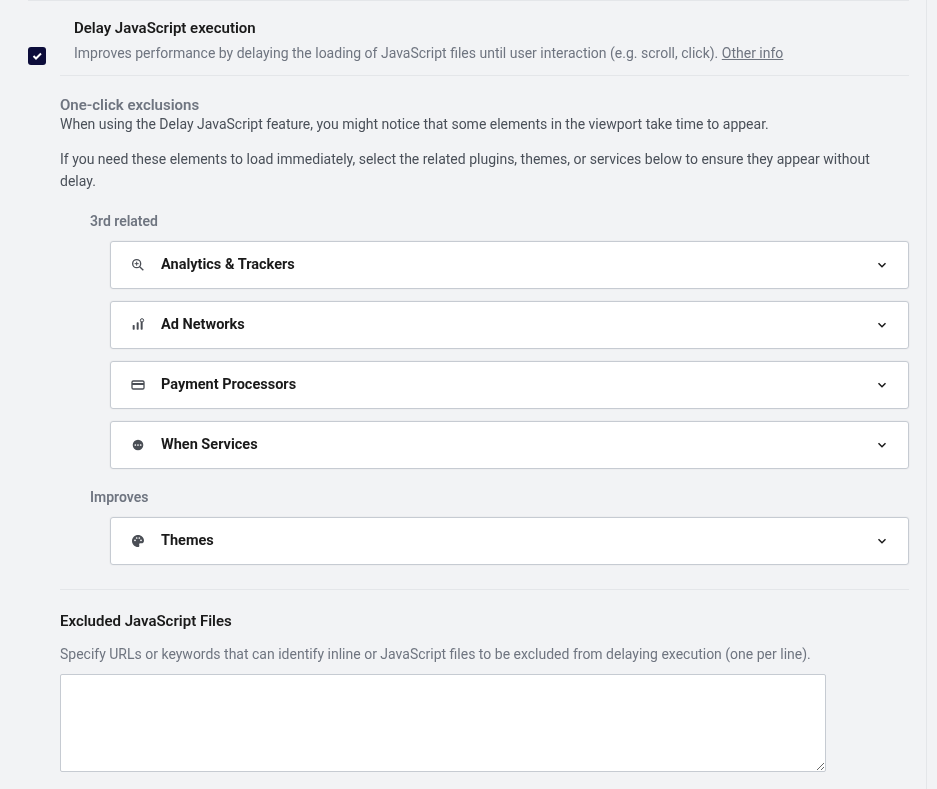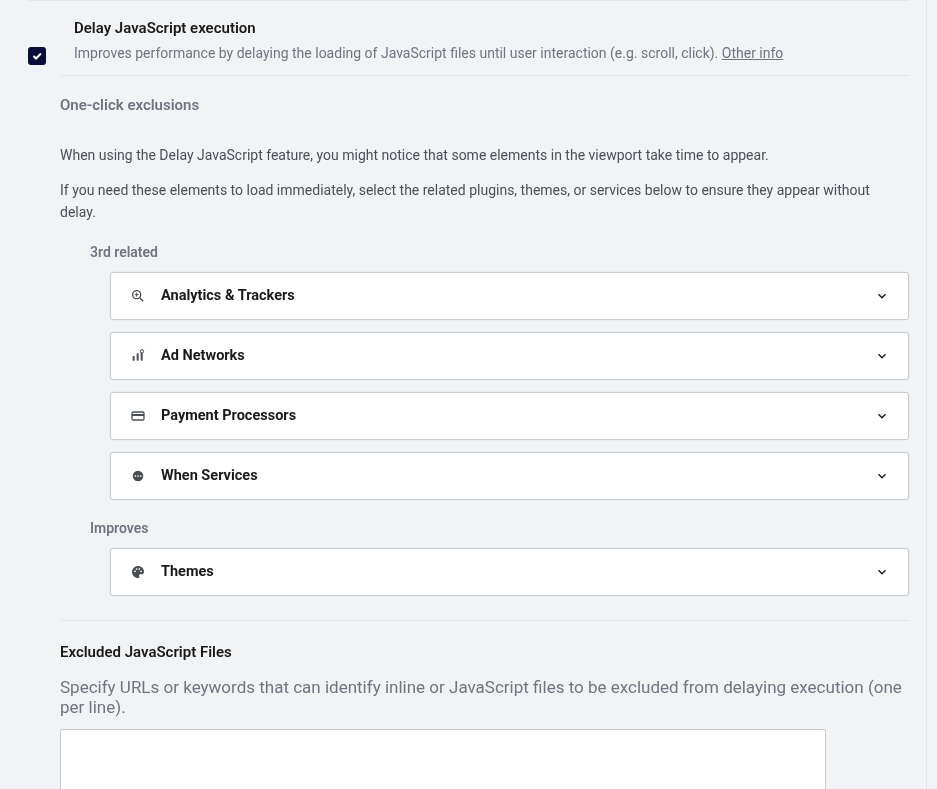--- a/index.html
+++ b/index.html
@@ -74,21 +74,21 @@
   }
   .sub-panel-hr {
     border: none;
     border-top: 1px solid #e4e6e9;
     margin: 8px 0 20px 0;
   }
   .sub-heading {
     font-weight: 600;
     color: #6f7580;
     font-size: 15px;
-    margin-bottom: 31px;
+    margin-bottom: 0;
   }
   .sub-text {
     color: #4a5059;
     font-size: 14px;
     line-height: 1.55;
     margin-bottom: 14px;
   }
   .group-block {
     margin-left: 30px;
     margin-top: 20px;
@@ -140,21 +140,21 @@
     margin-top: 10px;
   }
   .excluded-title {
     font-weight: 600;
     font-size: 15px;
     color: #1a1a1a;
     margin-bottom: 16px;
   }
   .excluded-desc {
     color: #6f7580;
-    font-size: 17px;
+    font-size: 14px;
     margin-bottom: 12px;
   }
   textarea.exc {
     width: 766px;
     height: 98px;
     border: 1px solid #c6cbd2;
     border-radius: 2px;
     background: #ffffff;
     resize: both;
     font-family: inherit;

